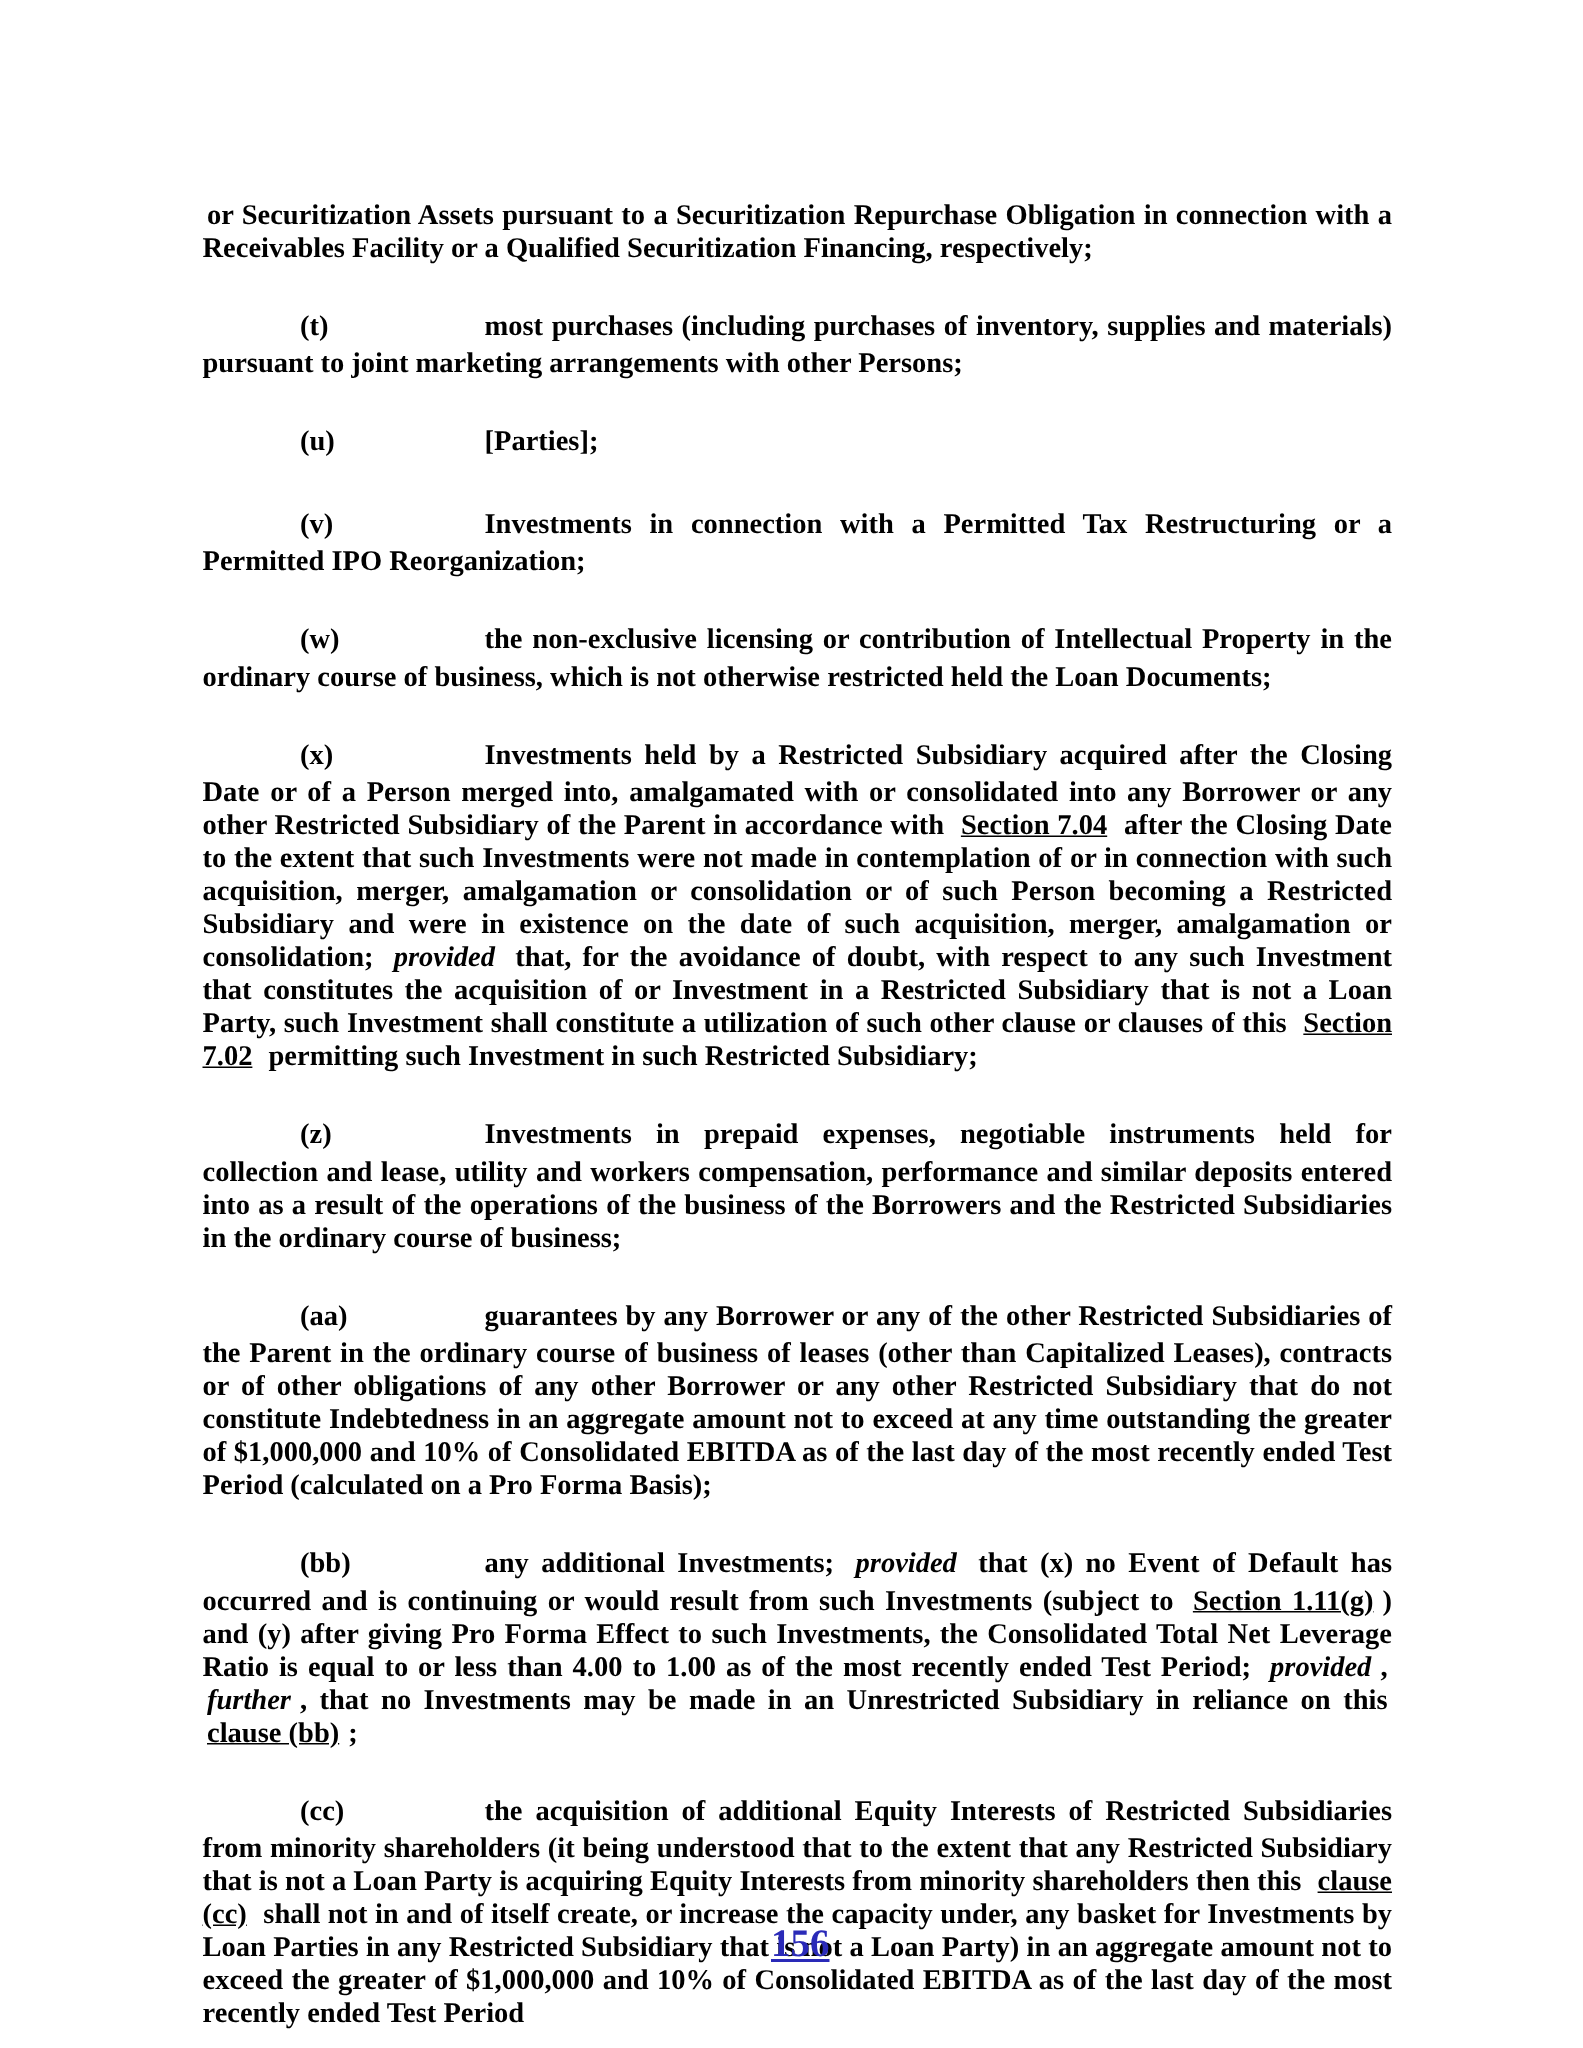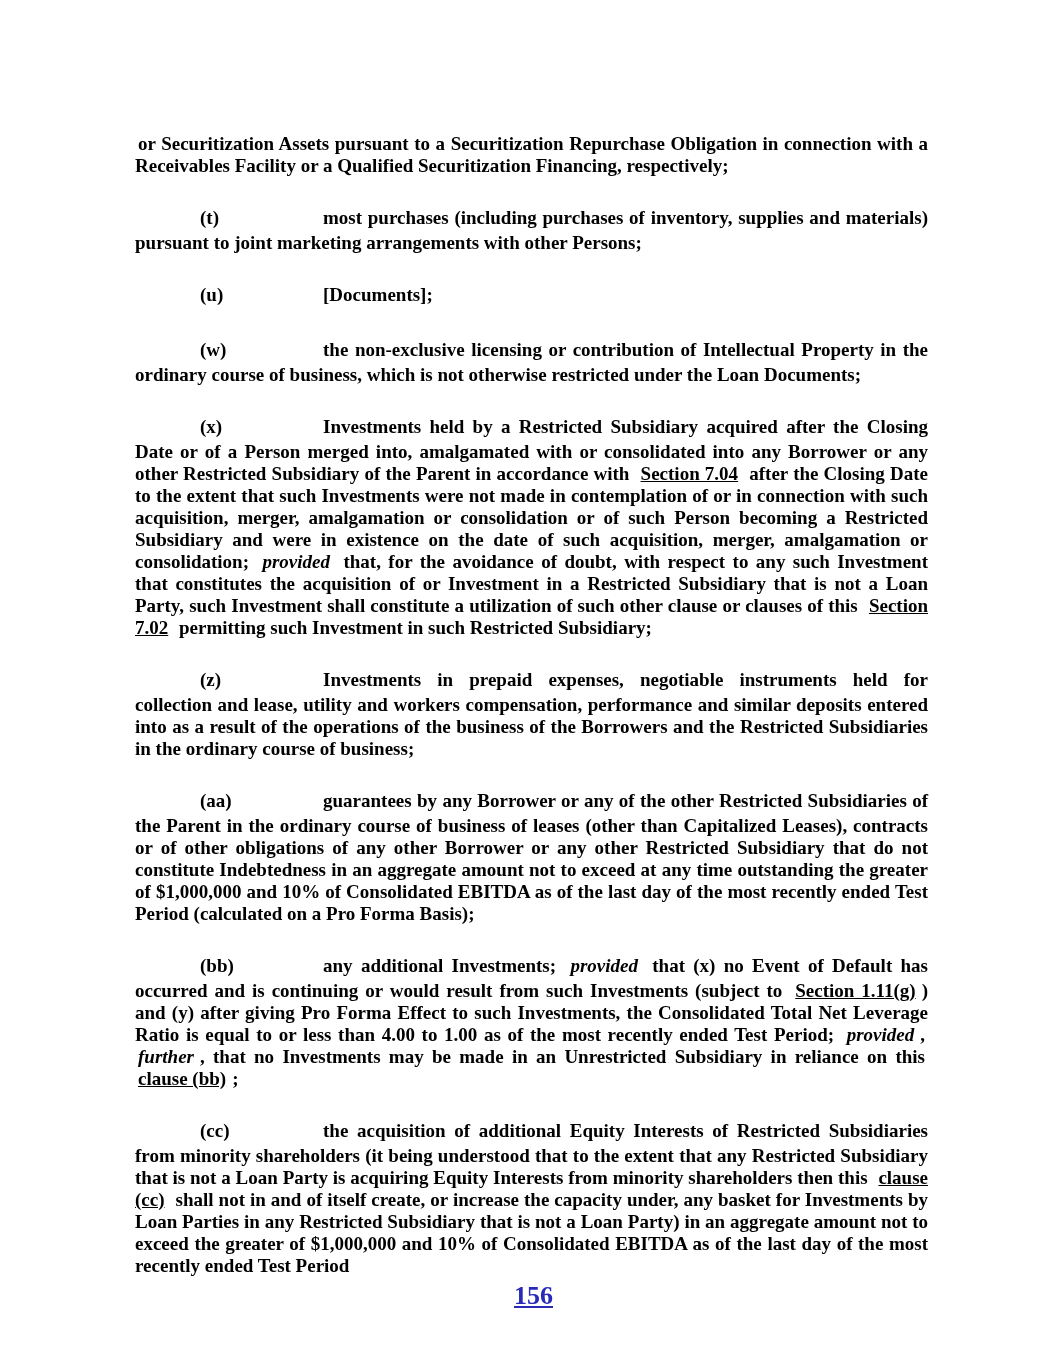--- a/index.html
+++ b/index.html
@@ -50,22 +50,23 @@
     cursor: pointer;
   }
 </style>
 </head>
 <body>
 
 <div class="page">
   <div class="doc-body">
       <p class="para"><span>or Securitization Assets pursuant to a Securitization Repurchase Obligation in connection with a Receivables Facility or a Qualified Securitization Financing, respectively;</span></p>
       <p class="para"><span class="plabel">(t)</span><span>most purchases (including purchases of inventory, supplies and materials) pursuant to joint marketing arrangements with other Persons;</span></p>
-      <p class="para"><span class="plabel">(u)</span><span>[Documents];</span></p>
-      <p class="para"><span class="plabel">(w)</span><span>the non-exclusive licensing or contribution of Intellectual Property in the ordinary course of business, which is not otherwise restricted under the Loan Documents;</span></p>
+      <p class="para"><span class="plabel">(u)</span><span>[Parties];</span></p>
+      <p class="para"><span class="plabel">(v)</span><span>Investments in connection with a Permitted Tax Restructuring or a Permitted IPO Reorganization;</span></p>
+      <p class="para"><span class="plabel">(w)</span><span>the non-exclusive licensing or contribution of Intellectual Property in the ordinary course of business, which is not otherwise restricted held the Loan Documents;</span></p>
       <p class="para"><span class="plabel">(x)</span><span>Investments held by a Restricted Subsidiary acquired after the Closing Date or of a Person merged into, amalgamated with or consolidated into any Borrower or any other Restricted Subsidiary of the Parent in accordance with </span><span class="underline">Section 7.04</span><span> after the Closing Date to the extent that such Investments were not made in contemplation of or in connection with such acquisition, merger, amalgamation or consolidation or of such Person becoming a Restricted Subsidiary and were in existence on the date of such acquisition, merger, amalgamation or consolidation; </span><span class="italic">provided</span><span> that, for the avoidance of doubt, with respect to any such Investment that constitutes the acquisition of or Investment in a Restricted Subsidiary that is not a Loan Party, such Investment shall constitute a utilization of such other clause or clauses of this </span><span class="underline">Section 7.02</span><span> permitting such Investment in such Restricted Subsidiary;</span></p>
       <p class="para"><span class="plabel">(z)</span><span>Investments in prepaid expenses, negotiable instruments held for collection and lease, utility and workers compensation, performance and similar deposits entered into as a result of the operations of the business of the Borrowers and the Restricted Subsidiaries in the ordinary course of business;</span></p>
       <p class="para"><span class="plabel">(aa)</span><span>guarantees by any Borrower or any of the other Restricted Subsidiaries of the Parent in the ordinary course of business of leases (other than Capitalized Leases), contracts or of other obligations of any other Borrower or any other Restricted Subsidiary that do not constitute Indebtedness in an aggregate amount not to exceed at any time outstanding the greater of $1,000,000 and 10% of Consolidated EBITDA as of the last day of the most recently ended Test Period (calculated on a Pro Forma Basis);</span></p>
       <p class="para"><span class="plabel">(bb)</span><span>any additional Investments; </span><span class="italic">provided</span><span> that (x) no Event of Default has occurred and is continuing or would result from such Investments (subject to </span><span class="underline">Section 1.11(g)</span><span>) and (y) after giving Pro Forma Effect to such Investments, the Consolidated Total Net Leverage Ratio is equal to or less than 4.00 to 1.00 as of the most recently ended Test Period; </span><span class="italic">provided</span><span>, </span><span class="italic">further</span><span>, that no Investments may be made in an Unrestricted Subsidiary in reliance on this </span><span class="underline">clause (bb)</span><span>;</span></p>
       <p class="para"><span class="plabel">(cc)</span><span>the acquisition of additional Equity Interests of Restricted Subsidiaries from minority shareholders (it being understood that to the extent that any Restricted Subsidiary that is not a Loan Party is acquiring Equity Interests from minority shareholders then this </span><span class="underline">clause (cc)</span><span> shall not in and of itself create, or increase the capacity under, any basket for Investments by Loan Parties in any Restricted Subsidiary that is not a Loan Party) in an aggregate amount not to exceed the greater of $1,000,000 and 10% of Consolidated EBITDA as of the last day of the most recently ended Test Period</span></p>
     </div>
   <div class="footer">
     <a class="page-num">156</a>
   </div>
 </div>

